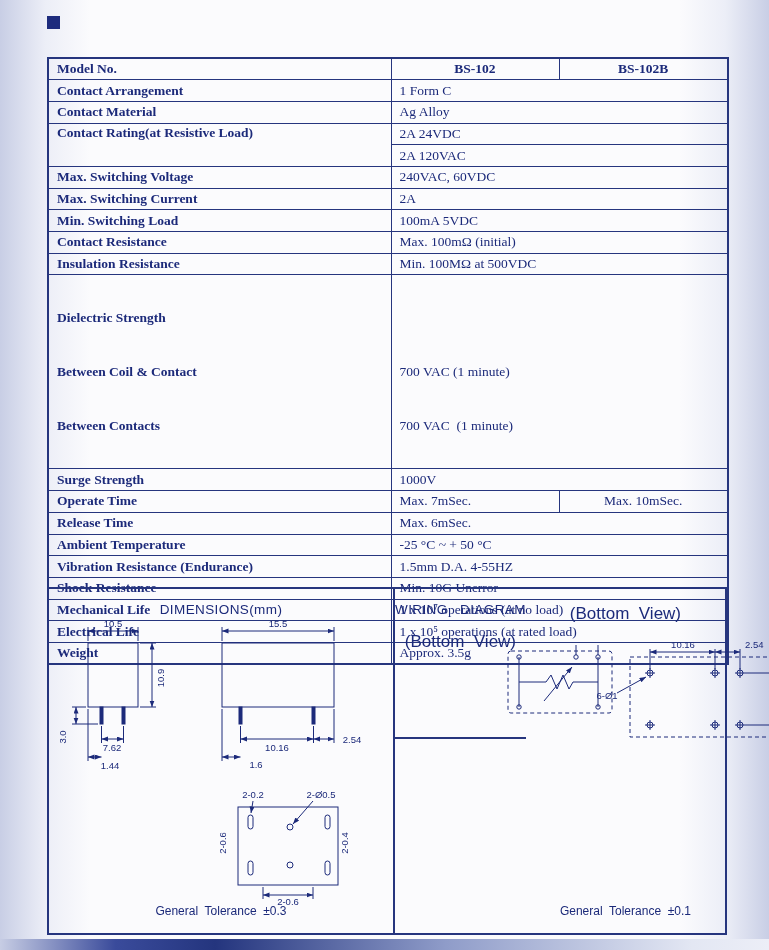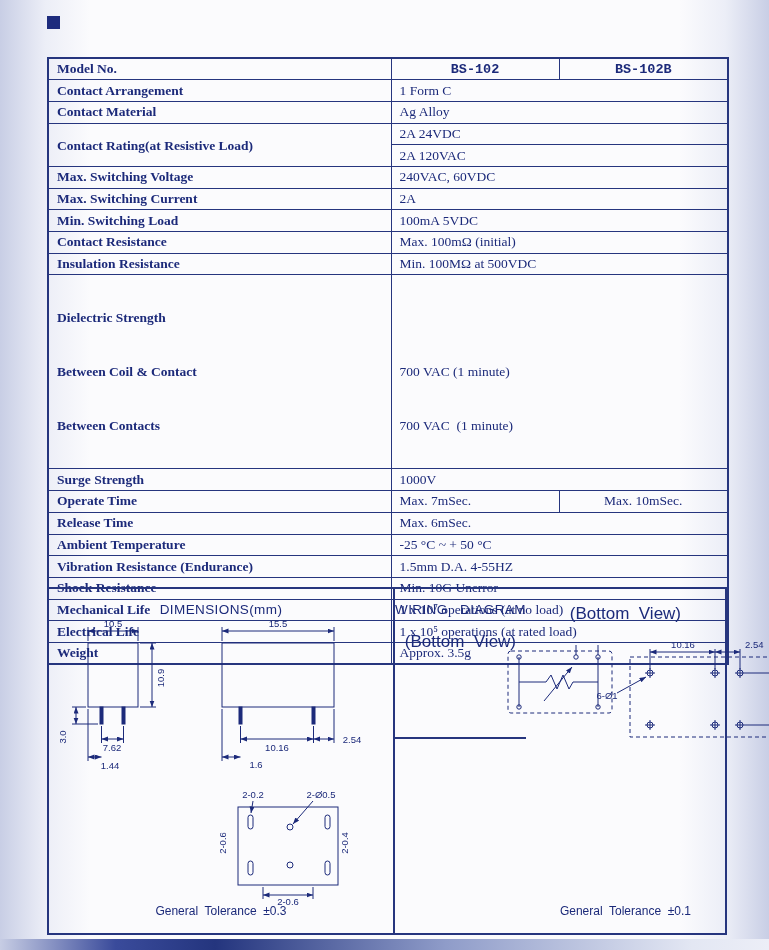--- a/index.html
+++ b/index.html
@@ -14,22 +14,22 @@
   
   .title-row { position:absolute; top:16px; left:47px; display:flex; align-items:center; gap:8px; }
   .title-square { width:13px; height:13px; background:#1d2b7d; }
   .title-text { font-size:17px; font-weight:bold; color:#1d2b7d; letter-spacing:0.6px; }
   
   table.spec { position:absolute; top:57px; left:47px; width:680px;
     border-collapse:collapse; border:2px solid #26357e; font-size:13.5px; color:#1c2a7a; table-layout:fixed; }
   .spec td { border:1px solid #26357e; height:21.7px; padding:0 8px; white-space:pre; overflow:hidden; vertical-align:middle; }
   .spec td.label { font-weight:bold; }
   .spec td.center { text-align:center; }
-  .spec td.bold { font-weight:bold;font-family:Liberation Mono, monospace; }
-  .spec td.top { vertical-align:top; padding-top:14px; }
+  .spec td.bold { font-weight:bold; }
+  .spec td.top { vertical-align:top; padding-top:1px; }
   .mline { padding:0 8px; }
   .mline div { height:21.7px; line-height:21.7px; white-space:pre; }
   
   .panels { position:absolute; top:587px; left:47px; width:680px; height:348px; display:flex;
     font-family:"Liberation Sans","DejaVu Sans",sans-serif; color:#1c2a7a; }
   .panel-left { width:348px; height:348px; border:2px solid #26357e; position:relative; }
   .panel-right { width:332px; height:348px; border:2px solid #26357e; border-left:none;
     display:flex; flex-direction:row; }
   .wiring { height:150px; border-bottom:2px solid #26357e; position:relative; }
   .pcb { flex:1; position:relative; }

